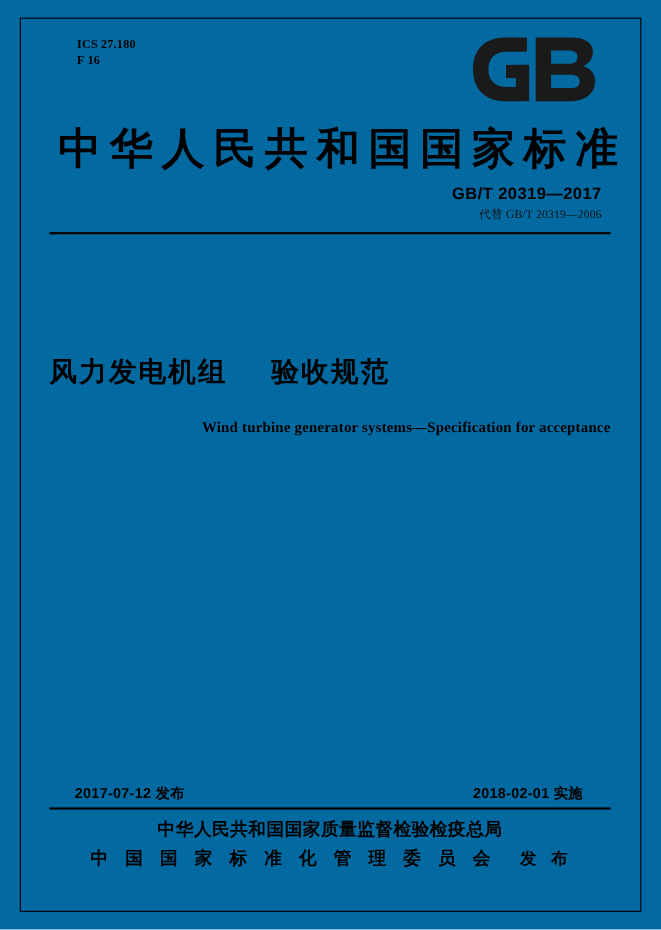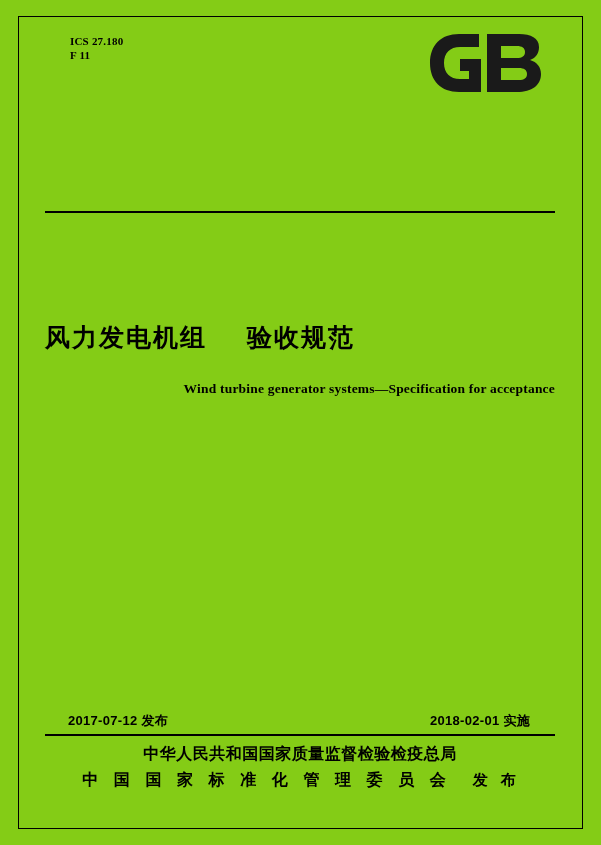--- a/index.html
+++ b/index.html
@@ -9,21 +9,21 @@
   }
   body {
     font-family: "Liberation Serif", serif;
     color: #000000;
   }
   .page {
     position: relative;
     width: 601px;
     height: 845px;
     margin: 0 auto;
-    background: #84cc16;
+    background: #0369a1;
     box-sizing: border-box;
     overflow: hidden;
   }
   .frame {
     position: absolute;
     left: 18px;
     top: 16px;
     width: 565px;
     height: 813px;
     border: 1px solid #000;
@@ -186,37 +186,42 @@
 </head>
 <body>
 
 <div class="page">
   <div class="frame"></div>
 
   <div class="content">
 
     <div class="ics-block">
       <div>ICS 27.180</div>
-      <div>F 11</div>
+      <div>F 16</div>
     </div>
 
     <div class="gb-logo">
       <svg width="120" height="62" viewBox="0 0 120 62" xmlns="http://www.w3.org/2000/svg">
         <g fill="#1a1a1a">
 
           <path d="M32 2 C14 2 3 13 3 31 C3 49 14 60 32 60 L44 60 L44 47 L33 47 C23 47 17 41 17 31 C17 21 23 15 33 15 L52 15 L52 2 Z"></path>
           <rect x="33" y="27" width="21" height="12"></rect>
           <rect x="42" y="27" width="12" height="33"></rect>
 
           <path d="M60 2 L60 60 L90 60 C105 60 114 53 114 42 C114 35 110 30 103 28 C109 26 112 21 112 15 C112 6 104 2 92 2 Z M74 14 L90 14 C95 14 98 16 98 20 C98 24 95 26 90 26 L74 26 Z M74 36 L92 36 C97 36 100 38 100 42 C100 46 97 48 92 48 L74 48 Z"></path>
         </g>
       </svg>
     </div>
 
-
+    <div class="national-title">中华人民共和国国家标准</div>
+
+    <div class="std-no">
+      <div class="main">GB/T 20319—2017</div>
+      <div class="replaces">代替 GB/T 20319—2006</div>
+    </div>
 
     <div class="hr-top"></div>
 
     <div class="doc-title-cn">
       <span>风力发电机组</span>
       <span class="gap"></span>
       <span>验收规范</span>
     </div>
 
     <div class="doc-title-en">Wind turbine generator systems—Specification for acceptance</div>

